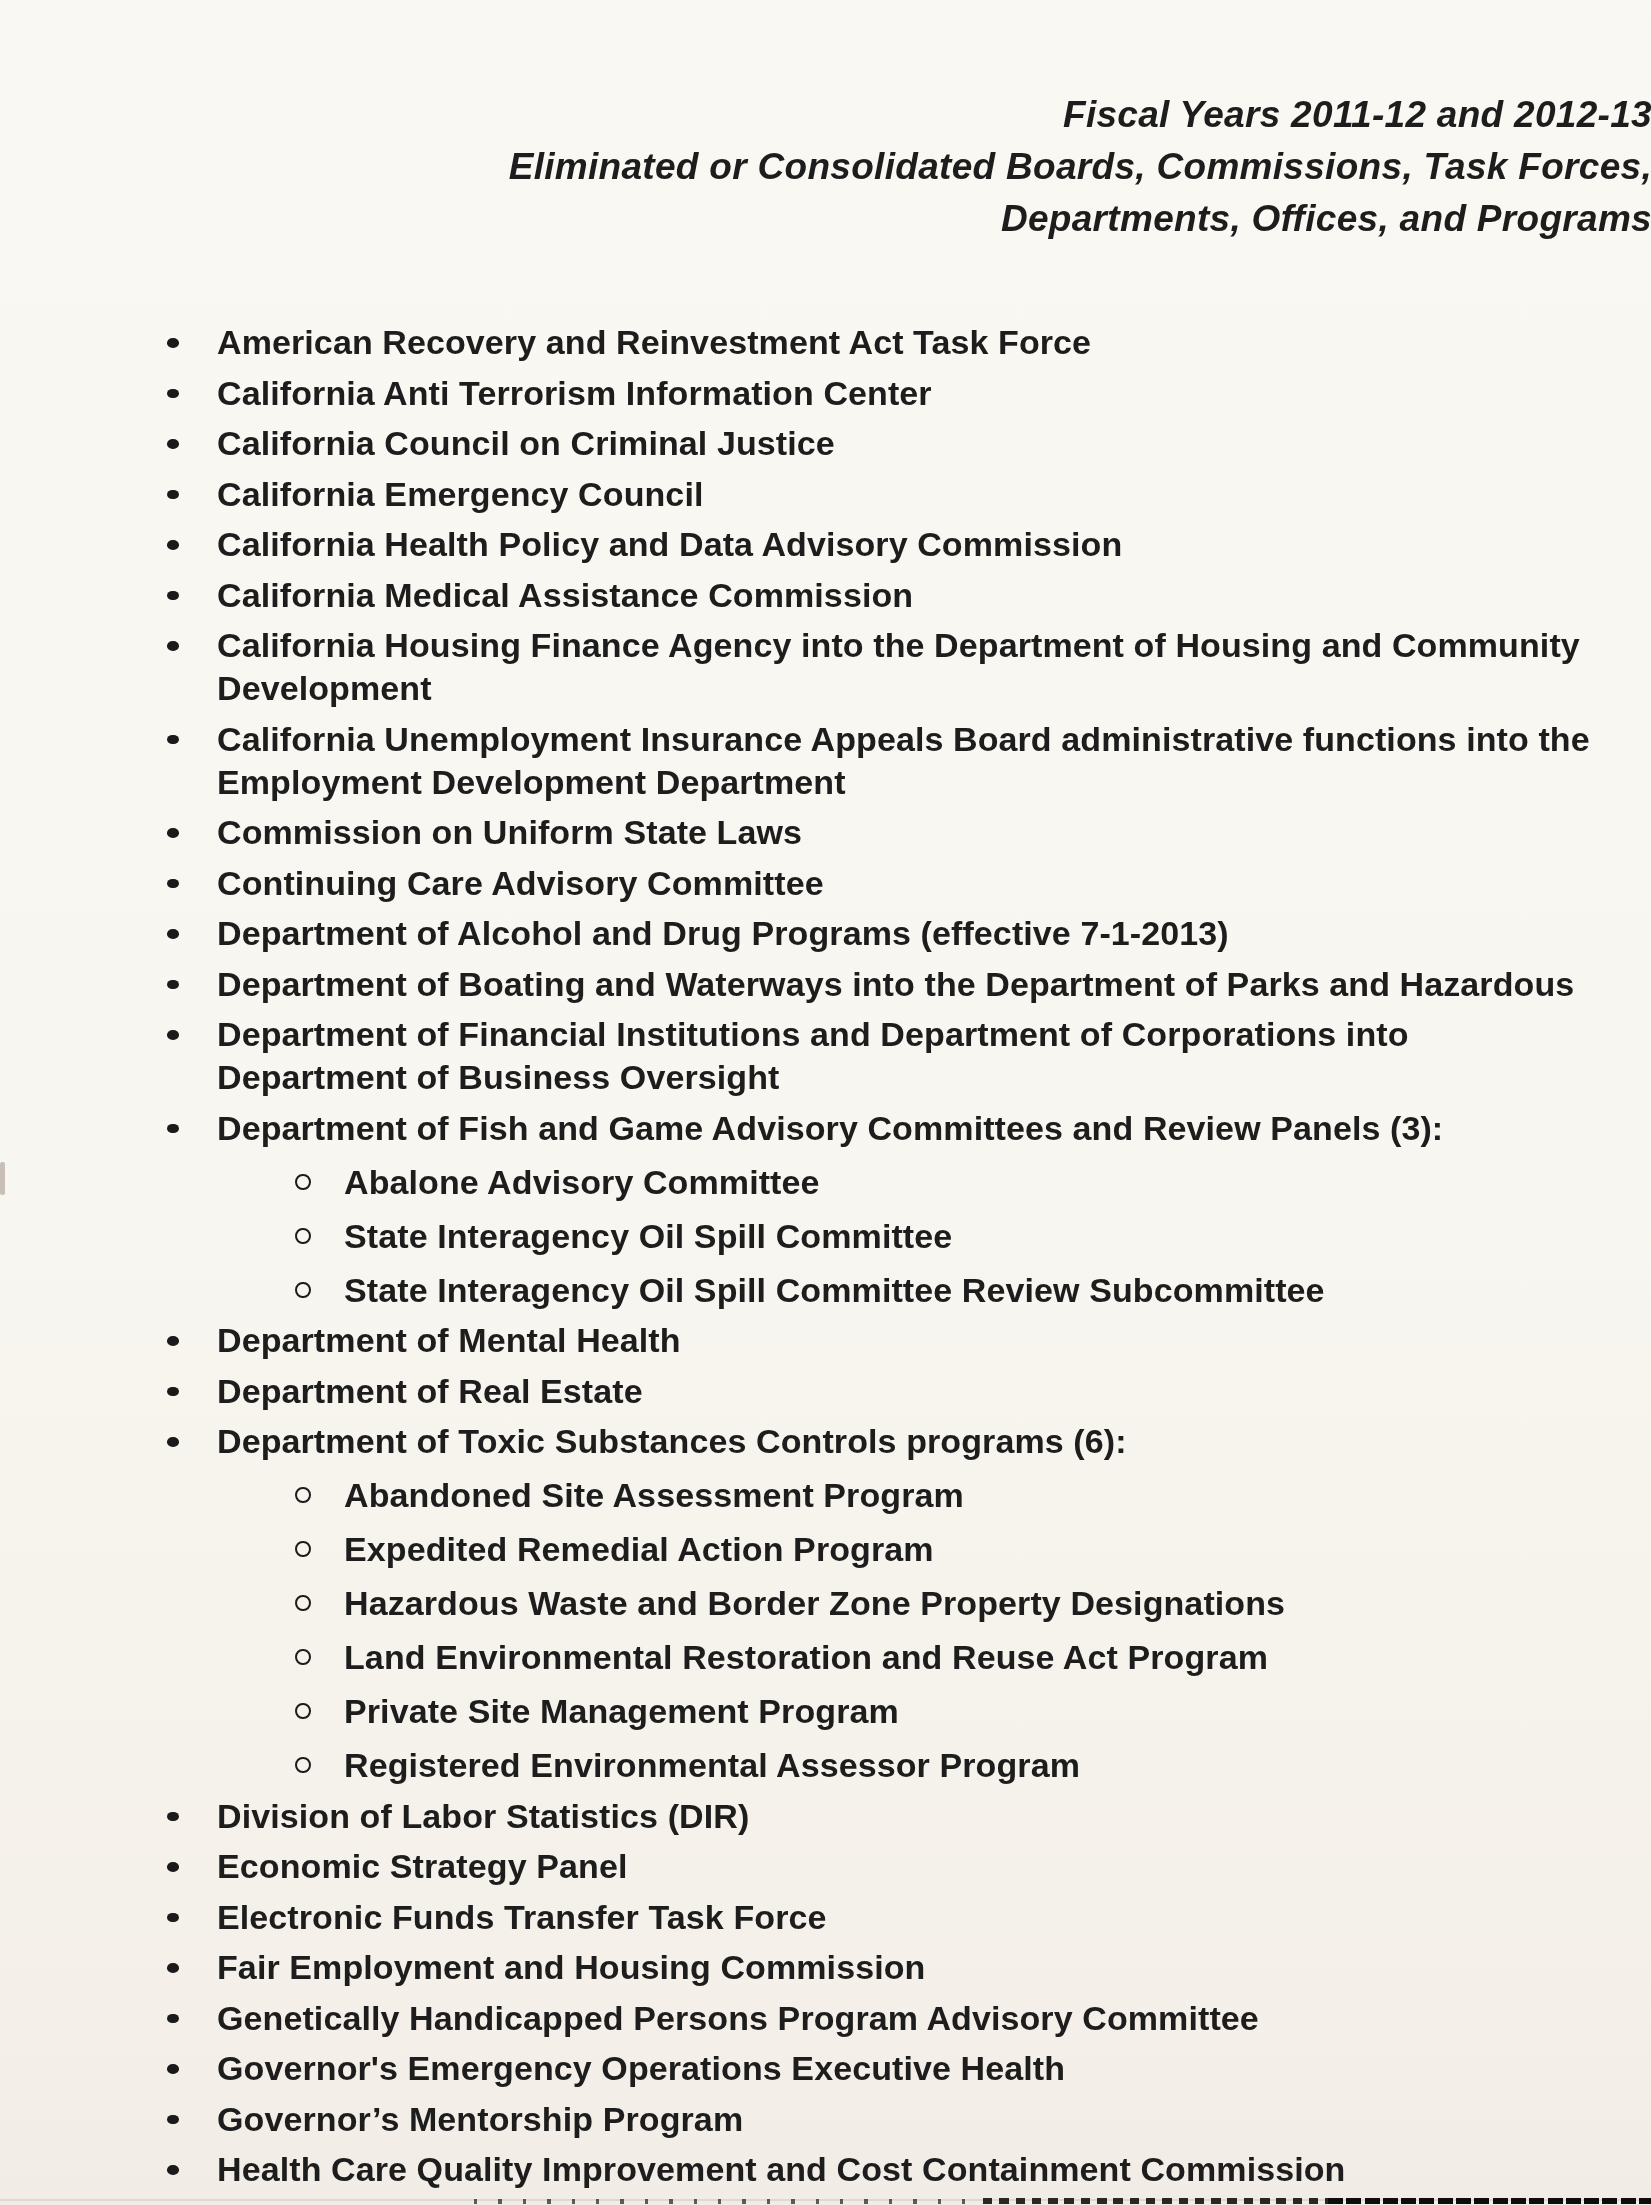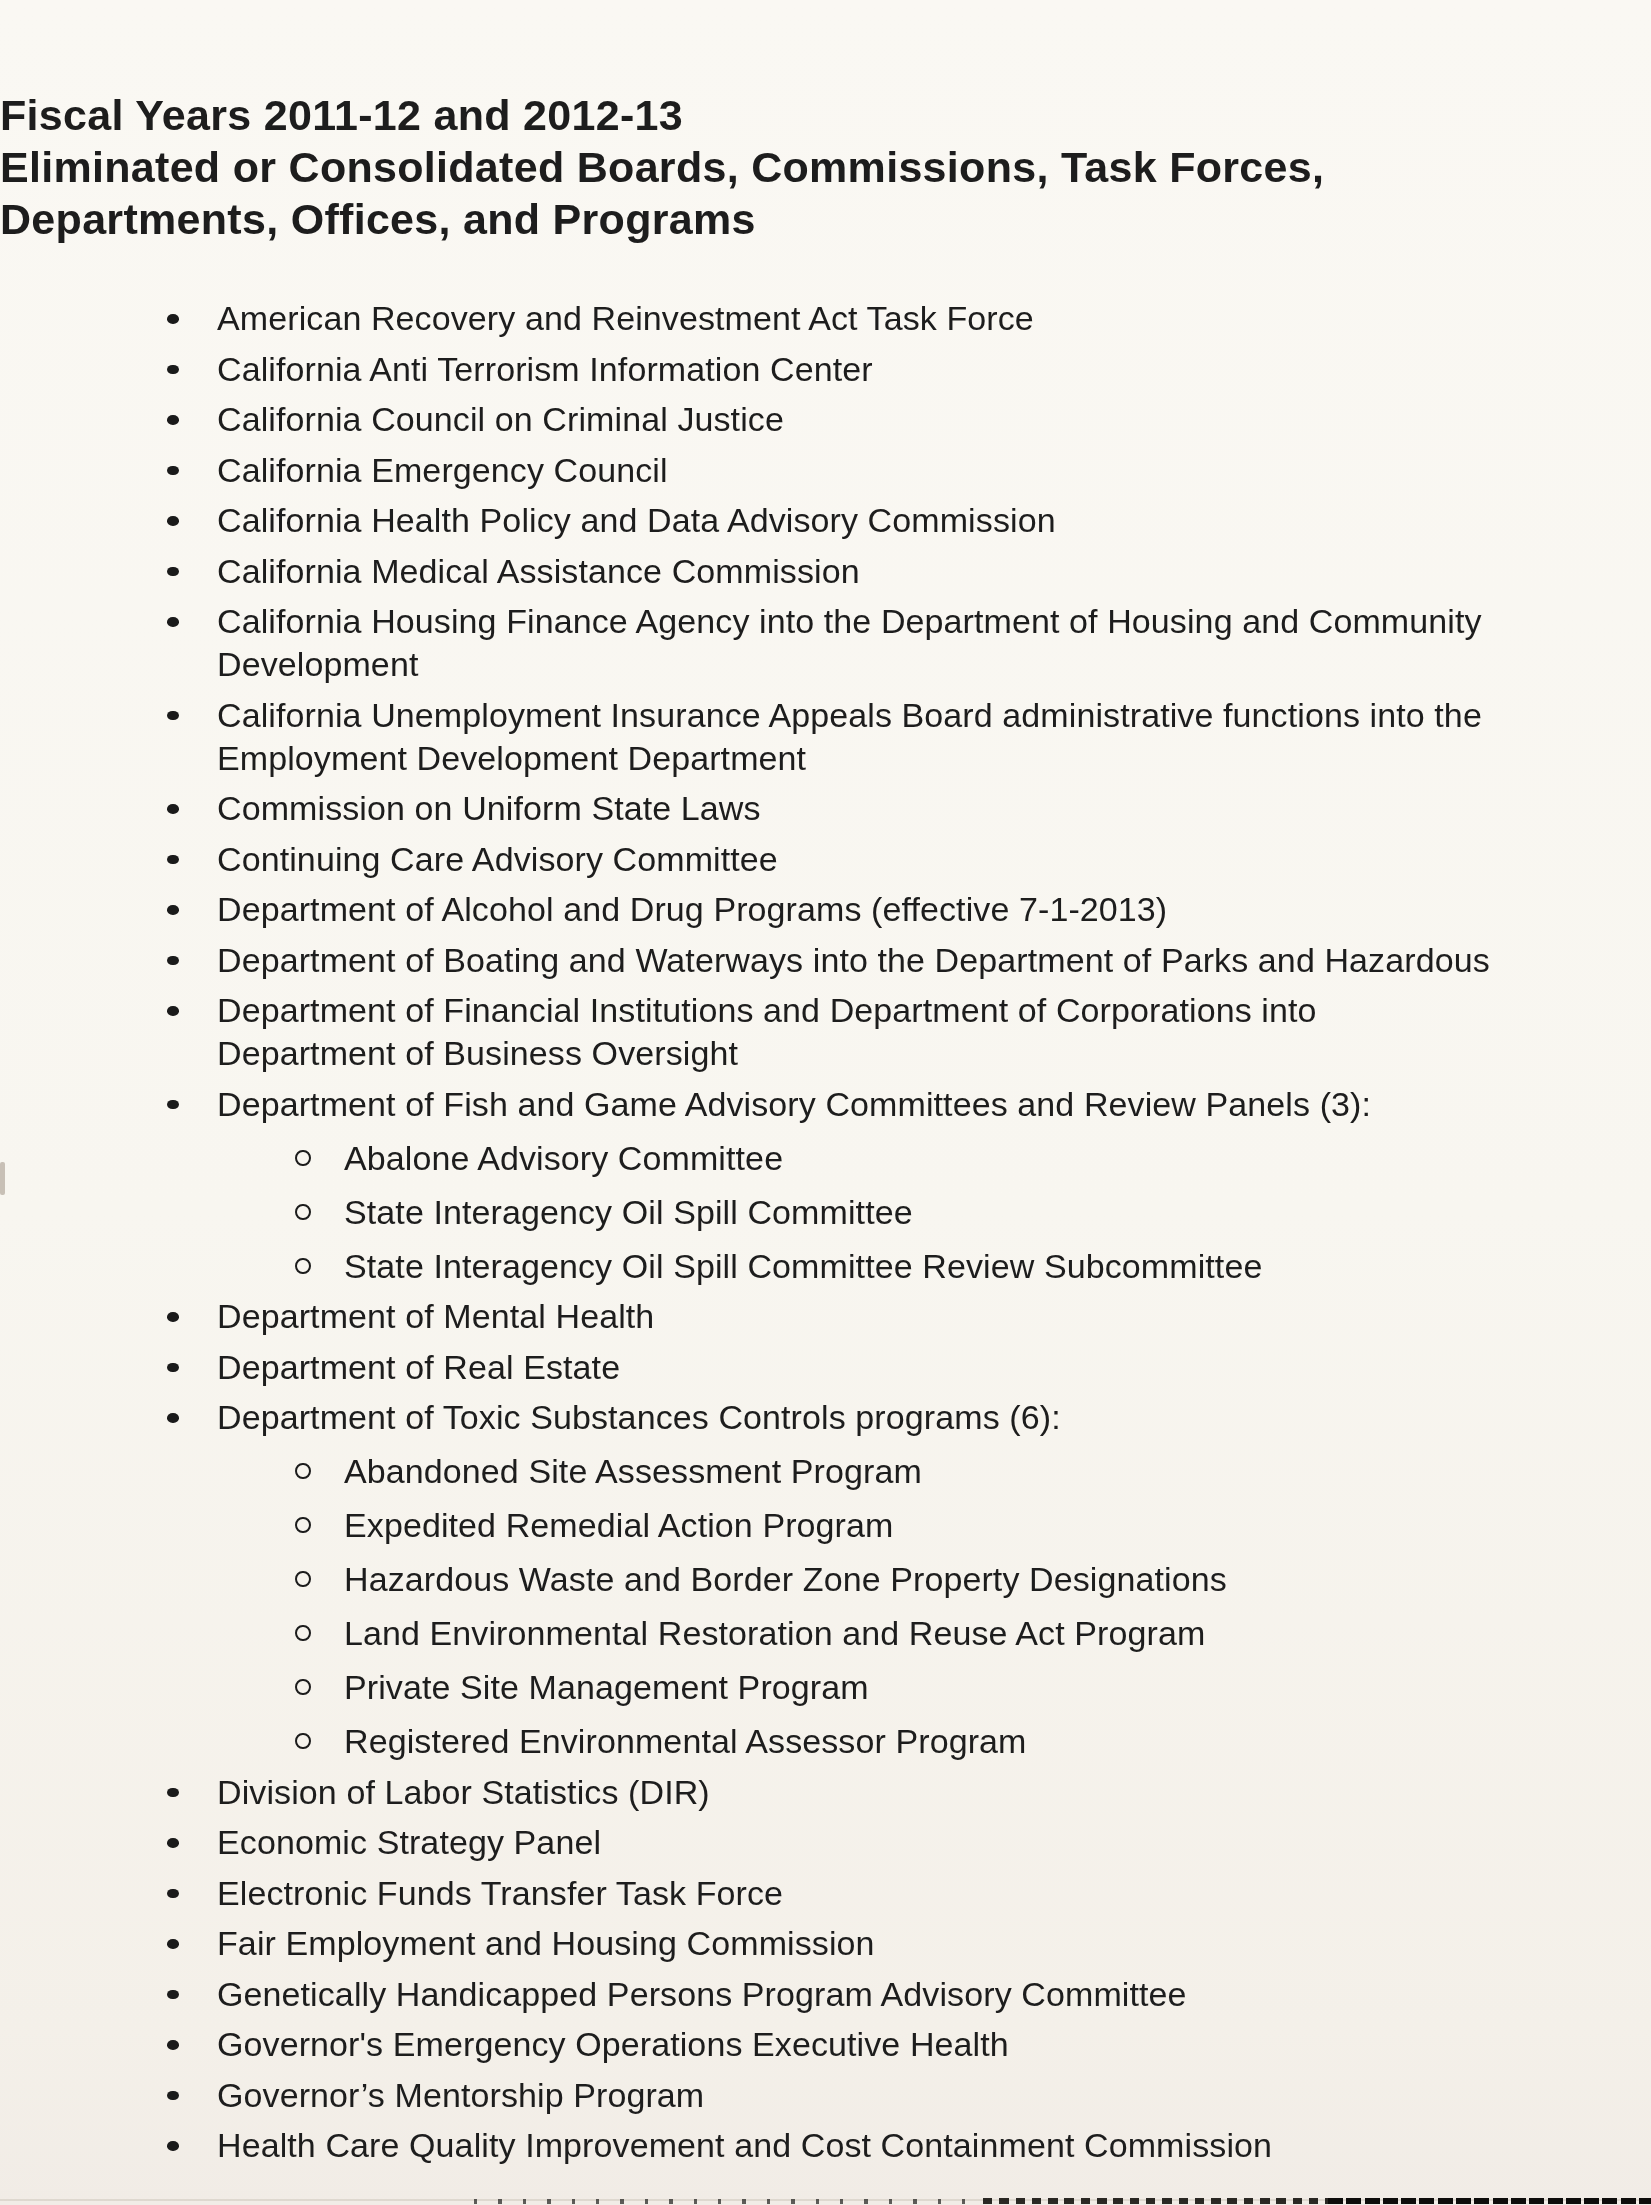--- a/index.html
+++ b/index.html
@@ -15,31 +15,33 @@
     background: linear-gradient(180deg, #faf8f3 0%, #f8f6f0 55%, #f4f0e9 92%, #f1ece6 100%);
     font-family: "Liberation Sans", sans-serif;
     color: #1d1d1d;
     overflow: hidden;
   }
   .doc-title {
     position: absolute;
     top: 89px;
     left: 0;
     right: 0;
-    text-align: left;
+    text-align: right;
     font-weight: bold;
-    font-size: 43px;
+    font-size: 37px;
     line-height: 52px;
     letter-spacing: 0.3px;
+    font-style: italic;
   }
   .list {
     position: absolute;
-    top: 297px;
+    top: 321px;
     left: 0;
     right: 27px;
+    font-weight: bold;
   }
   .item {
     position: relative;
     font-size: 34px;
     line-height: 43px;
     white-space: pre-line;
     letter-spacing: 0.1px;
   }
   .item.l1 { padding-left: 217px; margin-top: 7.5px; }
   .item.l2 { padding-left: 344px; margin-top: 11px; }

